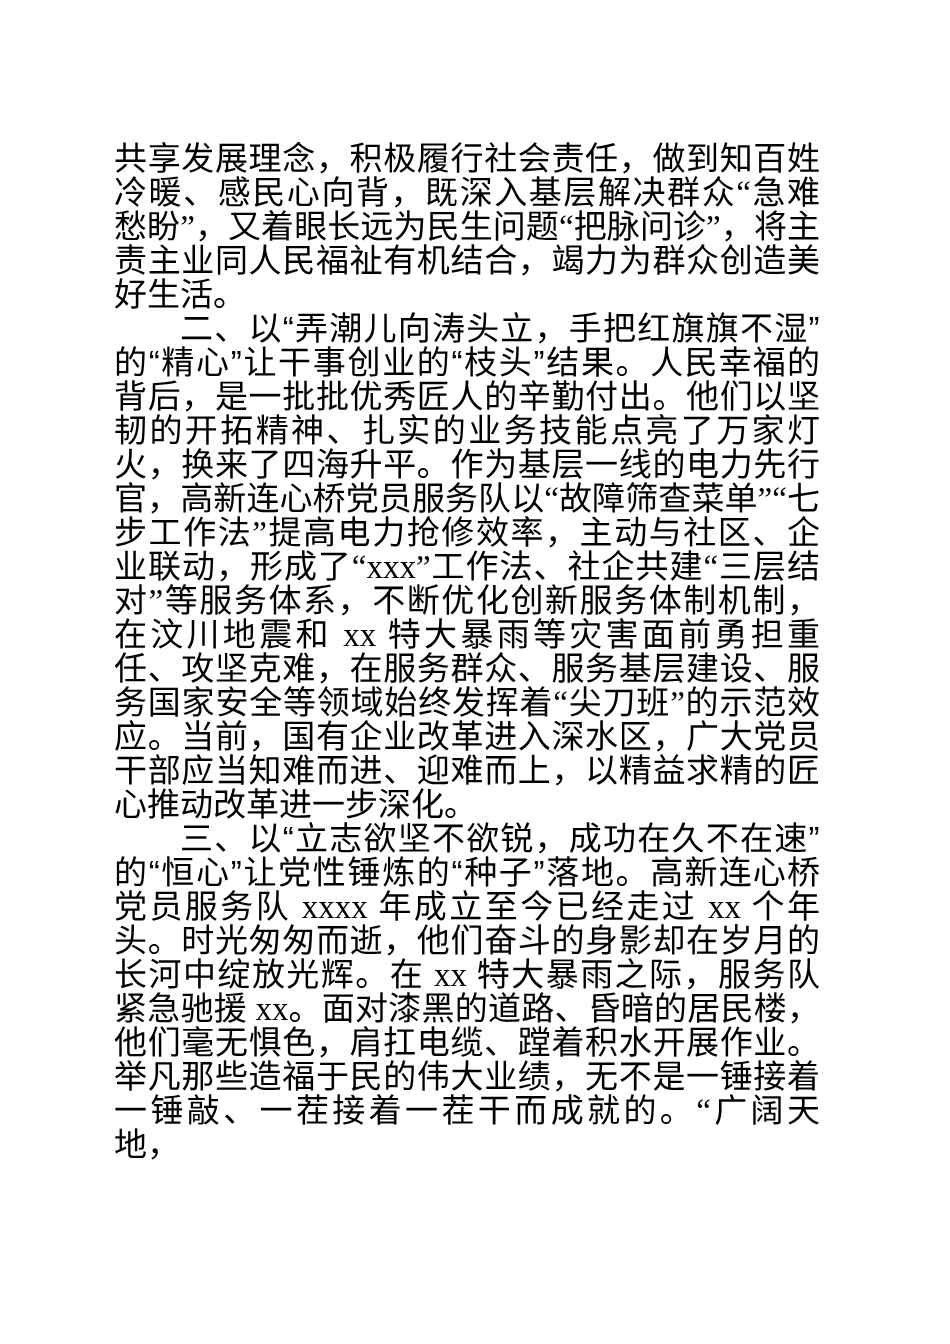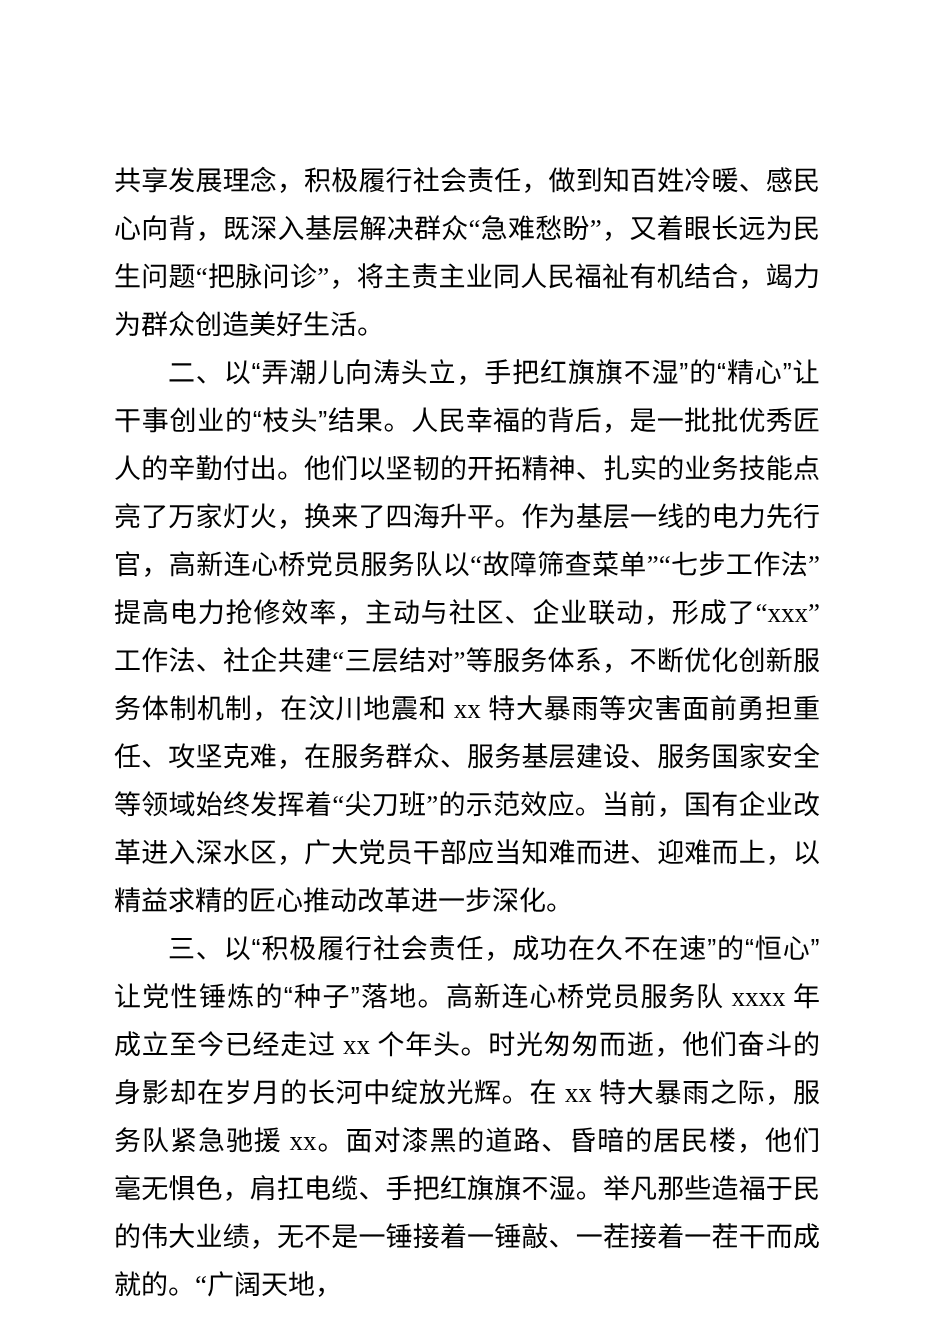--- a/index.html
+++ b/index.html
@@ -14,25 +14,24 @@
     background: #ffffff;
     overflow: hidden;
   }
   .content {
     position: absolute;
     left: 114px;
     top: 142px;
     width: 706px;
     color: #000000;
     font-family: "Liberation Serif", serif;
-    font-size: 27px;
-    line-height: 48px;
+    font-size: 33px;
+    line-height: 34px;
     text-align: justify;
     text-justify: inter-character;
-    margin-top: 15px;
   }
   .para {
     margin: 0;
     padding: 0;
   }
   .para.indent {
     text-indent: 2em;
   }
   .heading-run {
     font-family: "Liberation Sans", sans-serif;
@@ -46,16 +45,16 @@
 </head>
 <body>
 
 <div class="page">
   <div class="content">
 
     <p class="para"><span class="body-run">共享发展理念，积极履行社会责任，做到知百姓冷暖、感民心向背，既深入基层解决群众“急难愁盼”，又着眼长远为民生问题“把脉问诊”，将主责主业同人民福祉有机结合，竭力为群众创造美好生活。</span></p>
 
     <p class="para indent"><strong class="heading-run">二、以“弄潮儿向涛头立，手把红旗旗不湿”的“精心”让干事创业的“枝头”结果。</strong><span class="body-run">人民幸福的背后，是一批批优秀匠人的辛勤付出。他们以坚韧的开拓精神、扎实的业务技能点亮了万家灯火，换来了四海升平。作为基层一线的电力先行官，高新连心桥党员服务队以“故障筛查菜单”“七步工作法”提高电力抢修效率，主动与社区、企业联动，形成了“xxx”工作法、社企共建“三层结对”等服务体系，不断优化创新服务体制机制，在汶川地震和 xx 特大暴雨等灾害面前勇担重任、攻坚克难，在服务群众、服务基层建设、服务国家安全等领域始终发挥着“尖刀班”的示范效应。当前，国有企业改革进入深水区，广大党员干部应当知难而进、迎难而上，以精益求精的匠心推动改革进一步深化。</span></p>
 
-    <p class="para indent"><strong class="heading-run">三、以“积极履行社会责任，成功在久不在速”的“恒心”让党性锤炼的“种子”落地。</strong><span class="body-run">高新连心桥党员服务队 xxxx 年成立至今已经走过 xx 个年头。时光匆匆而逝，他们奋斗的身影却在岁月的长河中绽放光辉。在 xx 特大暴雨之际，服务队紧急驰援 xx。面对漆黑的道路、昏暗的居民楼，他们毫无惧色，肩扛电缆、手把红旗旗不湿。举凡那些造福于民的伟大业绩，无不是一锤接着一锤敲、一茬接着一茬干而成就的。“广阔天地，</span></p>
+    <p class="para indent"><strong class="heading-run">三、以“立志欲坚不欲锐，成功在久不在速”的“恒心”让党性锤炼的“种子”落地。</strong><span class="body-run">高新连心桥党员服务队 xxxx 年成立至今已经走过 xx 个年头。时光匆匆而逝，他们奋斗的身影却在岁月的长河中绽放光辉。在 xx 特大暴雨之际，服务队紧急驰援 xx。面对漆黑的道路、昏暗的居民楼，他们毫无惧色，肩扛电缆、蹚着积水开展作业。举凡那些造福于民的伟大业绩，无不是一锤接着一锤敲、一茬接着一茬干而成就的。“广阔天地，</span></p>
 
   </div>
 </div>
 
 </body></html>

